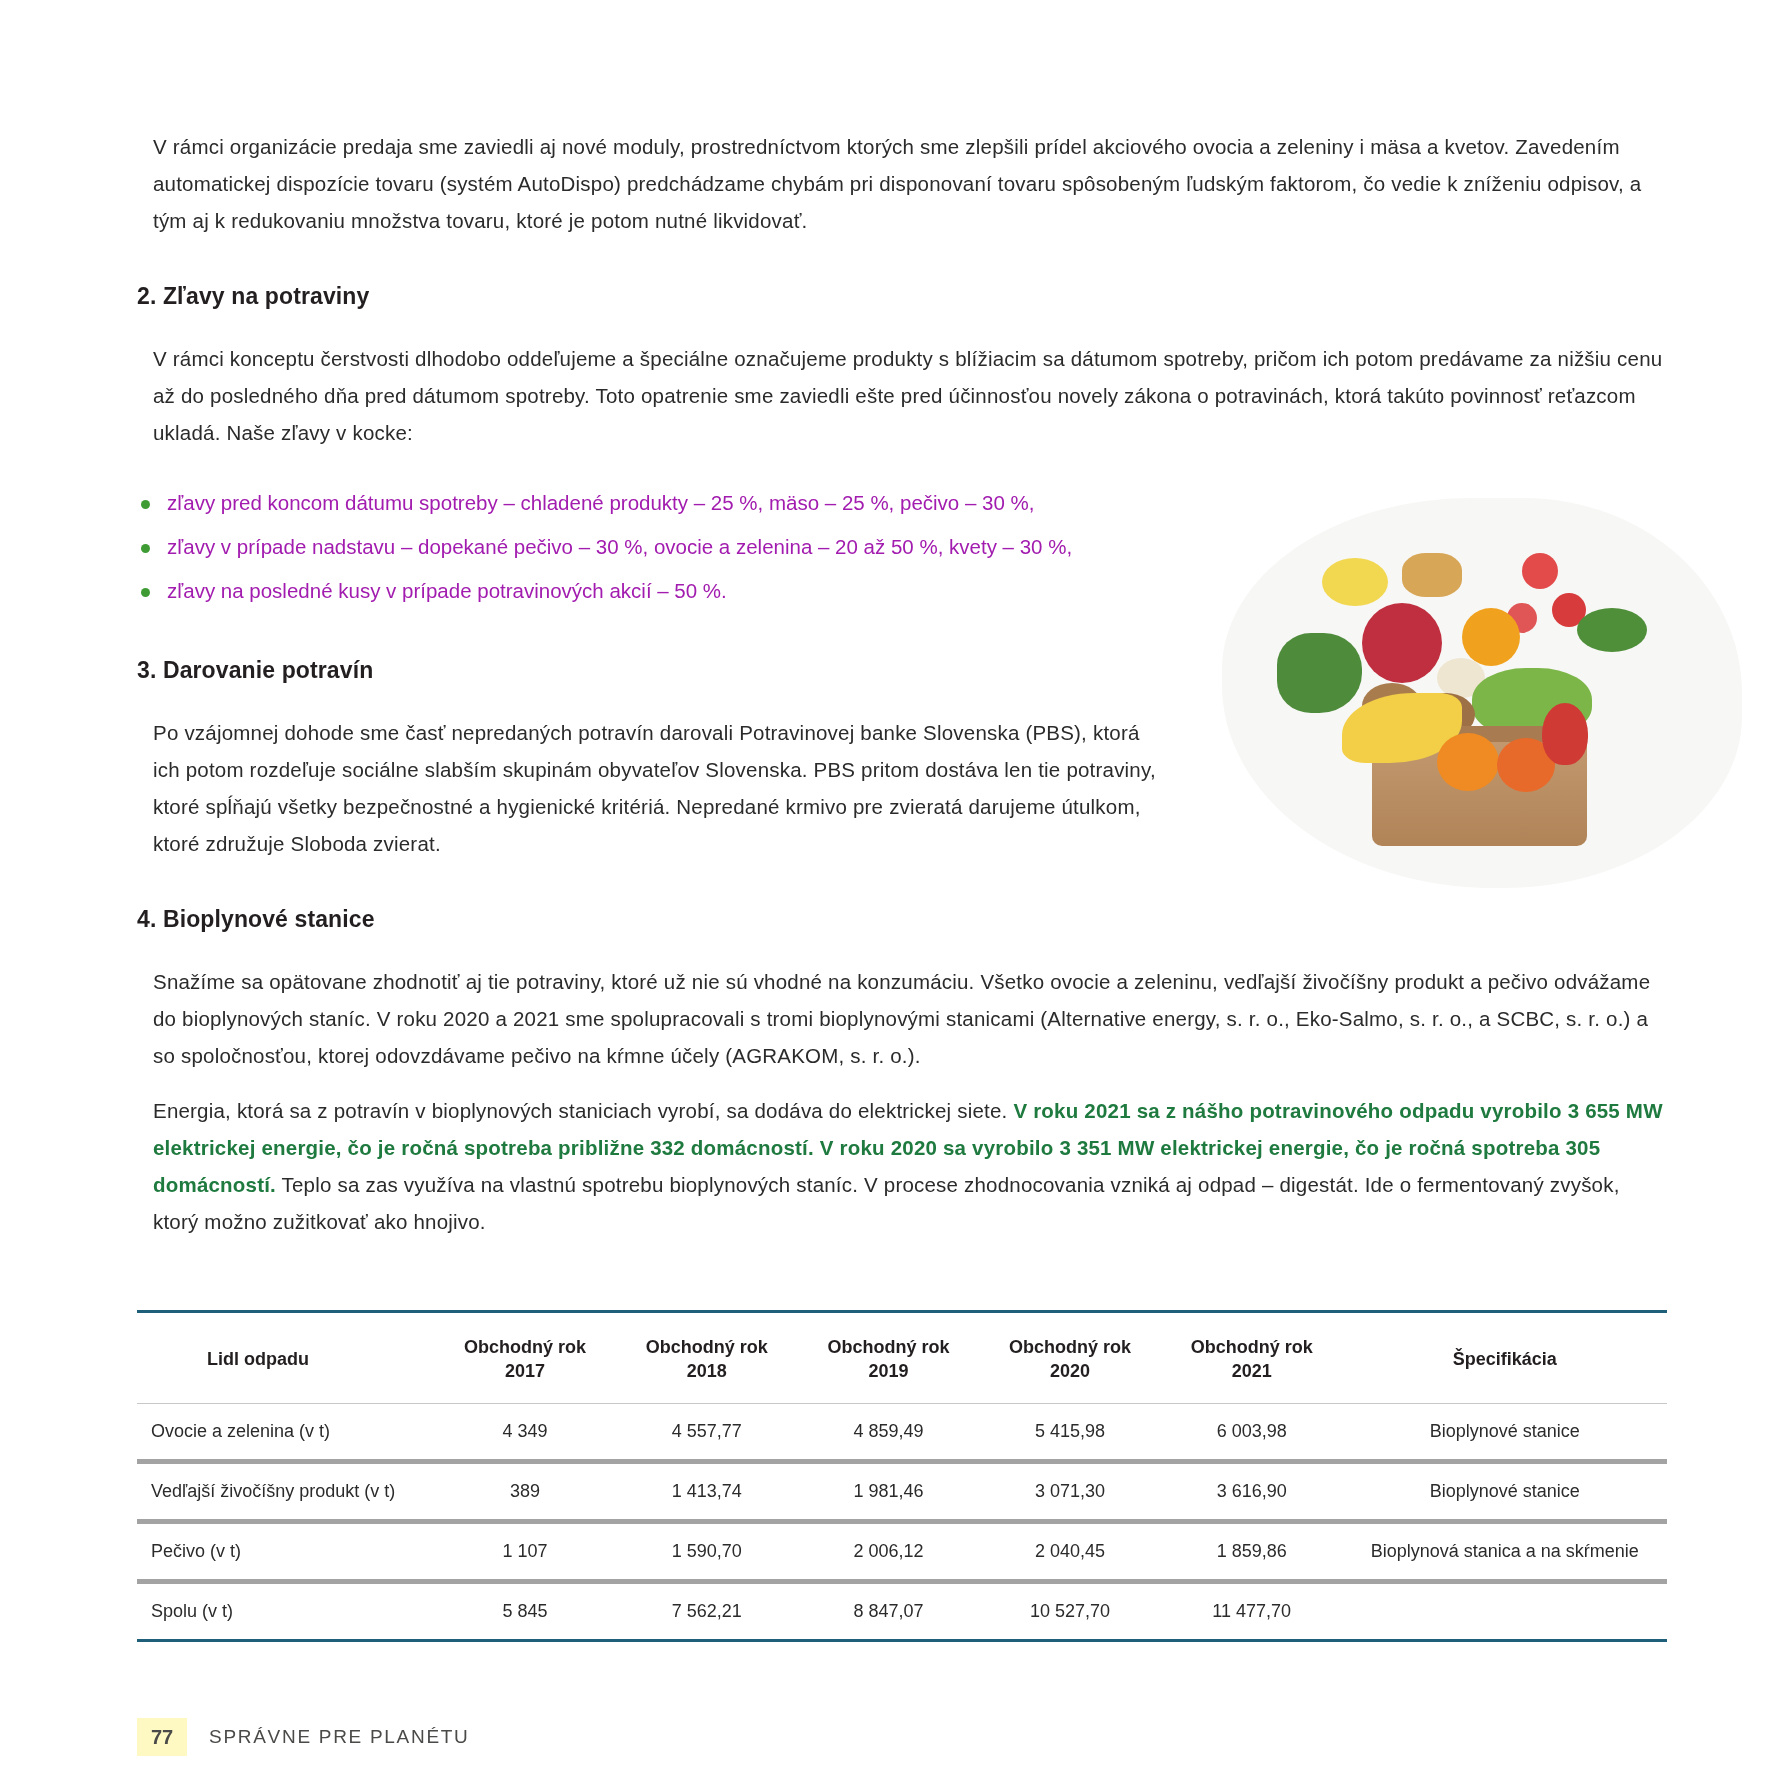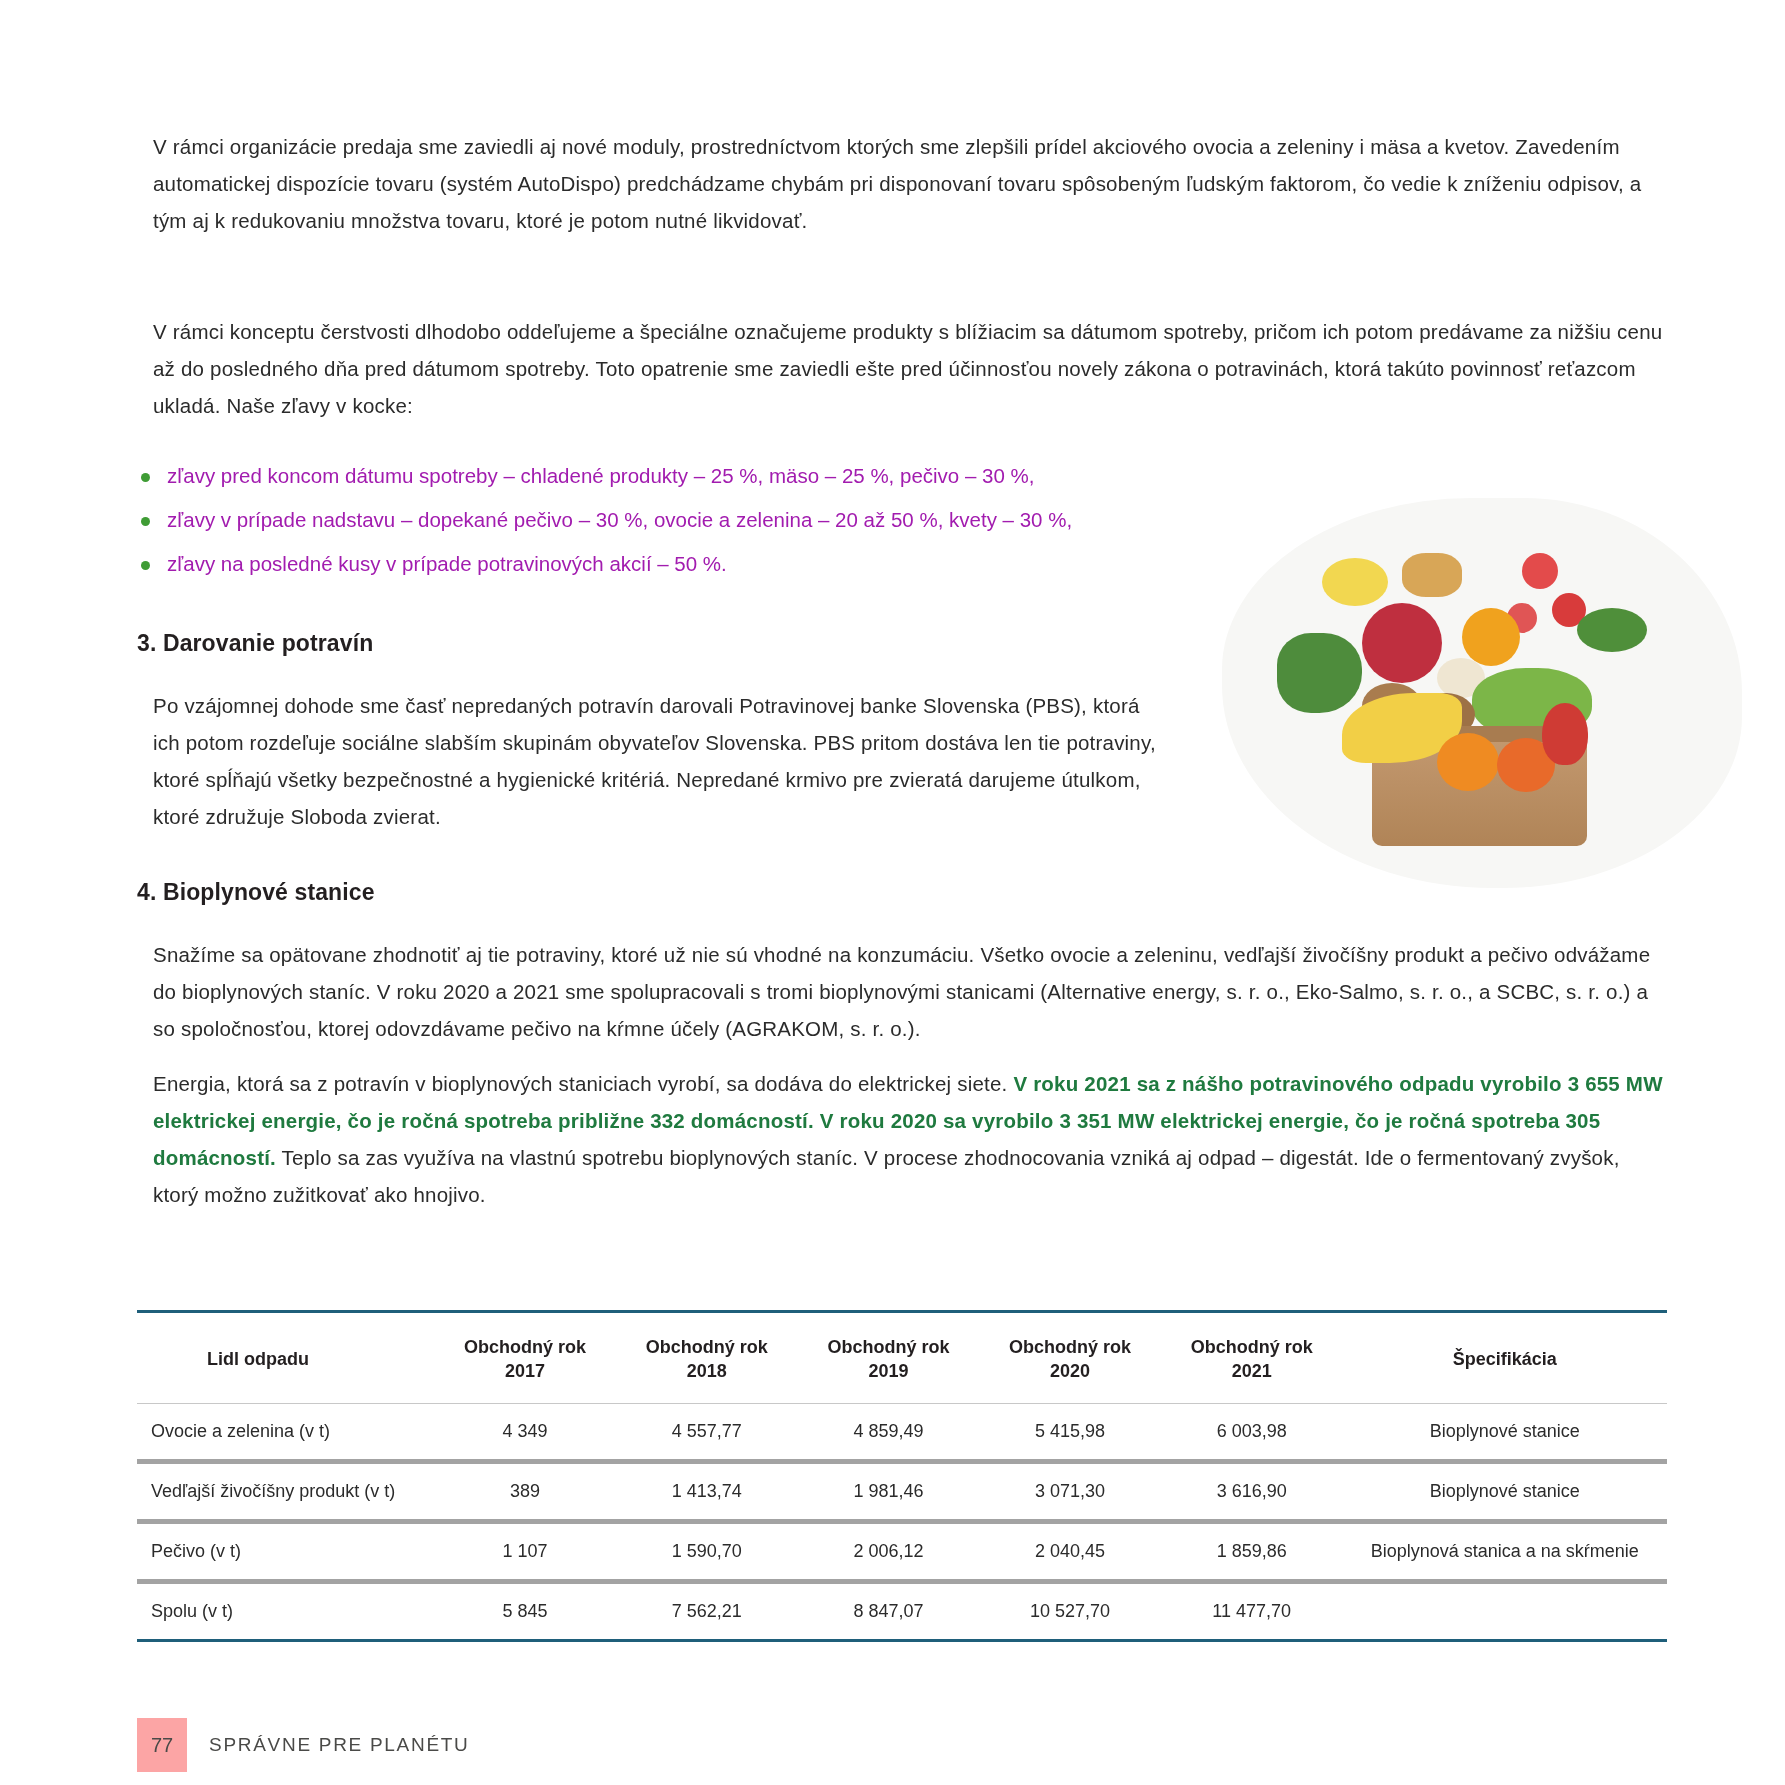--- a/index.html
+++ b/index.html
@@ -170,25 +170,25 @@
   .page-footer {
     position: absolute;
     left: 137px;
     top: 1718px;
     display: flex;
     align-items: center;
     gap: 22px;
   }
   .page-num {
     width: 50px;
-    height: 54px;
-    background: #fca5a5;
+    height: 38px;
+    background: #fef9c3;
     color: #4a4a48;
     font-size: 20px;
-    font-weight: normal;
+    font-weight: bold;
     display: flex;
     align-items: center;
     justify-content: center;
   }
   .footer-label {
     font-size: 19px;
     letter-spacing: 0.09em;
     color: #4a4a48;
   }
   col.c1 { width: 300px; }
@@ -199,20 +199,21 @@
 <body>
 
 <div class="page">
 
   <div class="content">
 
     <p class="body-text">V rámci organizácie predaja sme zaviedli aj nové moduly, prostredníctvom ktorých sme zlepšili prídel akciového ovocia a zeleniny i mäsa a kvetov. Zavedením automatickej dispozície tovaru (systém AutoDispo) predchádzame chybám pri disponovaní tovaru spôsobeným ľudským faktorom, čo vedie k zníženiu odpisov, a tým aj k redukovaniu množstva tovaru, ktoré je potom nutné likvidovať.</p>
 
     <div class="block-gap-lg"></div>
 
+    <h2 class="section-heading">2. Zľavy na potraviny</h2>
 
     <div class="block-gap-md"></div>
 
     <p class="body-text">V rámci konceptu čerstvosti dlhodobo oddeľujeme a špeciálne označujeme produkty s blížiacim sa dátumom spotreby, pričom ich potom predávame za nižšiu cenu až do posledného dňa pred dátumom spotreby. Toto opatrenie sme zaviedli ešte pred účinnosťou novely zákona o potravinách, ktorá takúto povinnosť reťazcom ukladá. Naše zľavy v kocke:</p>
 
     <div class="block-gap-md"></div>
 
     <ul class="bullets">
       <li>zľavy pred koncom dátumu spotreby – chladené produkty – 25 %, mäso – 25 %, pečivo – 30 %,</li>
       <li>zľavy v prípade nadstavu – dopekané pečivo – 30 %, ovocie a zelenina – 20 až 50 %, kvety – 30 %,</li>

